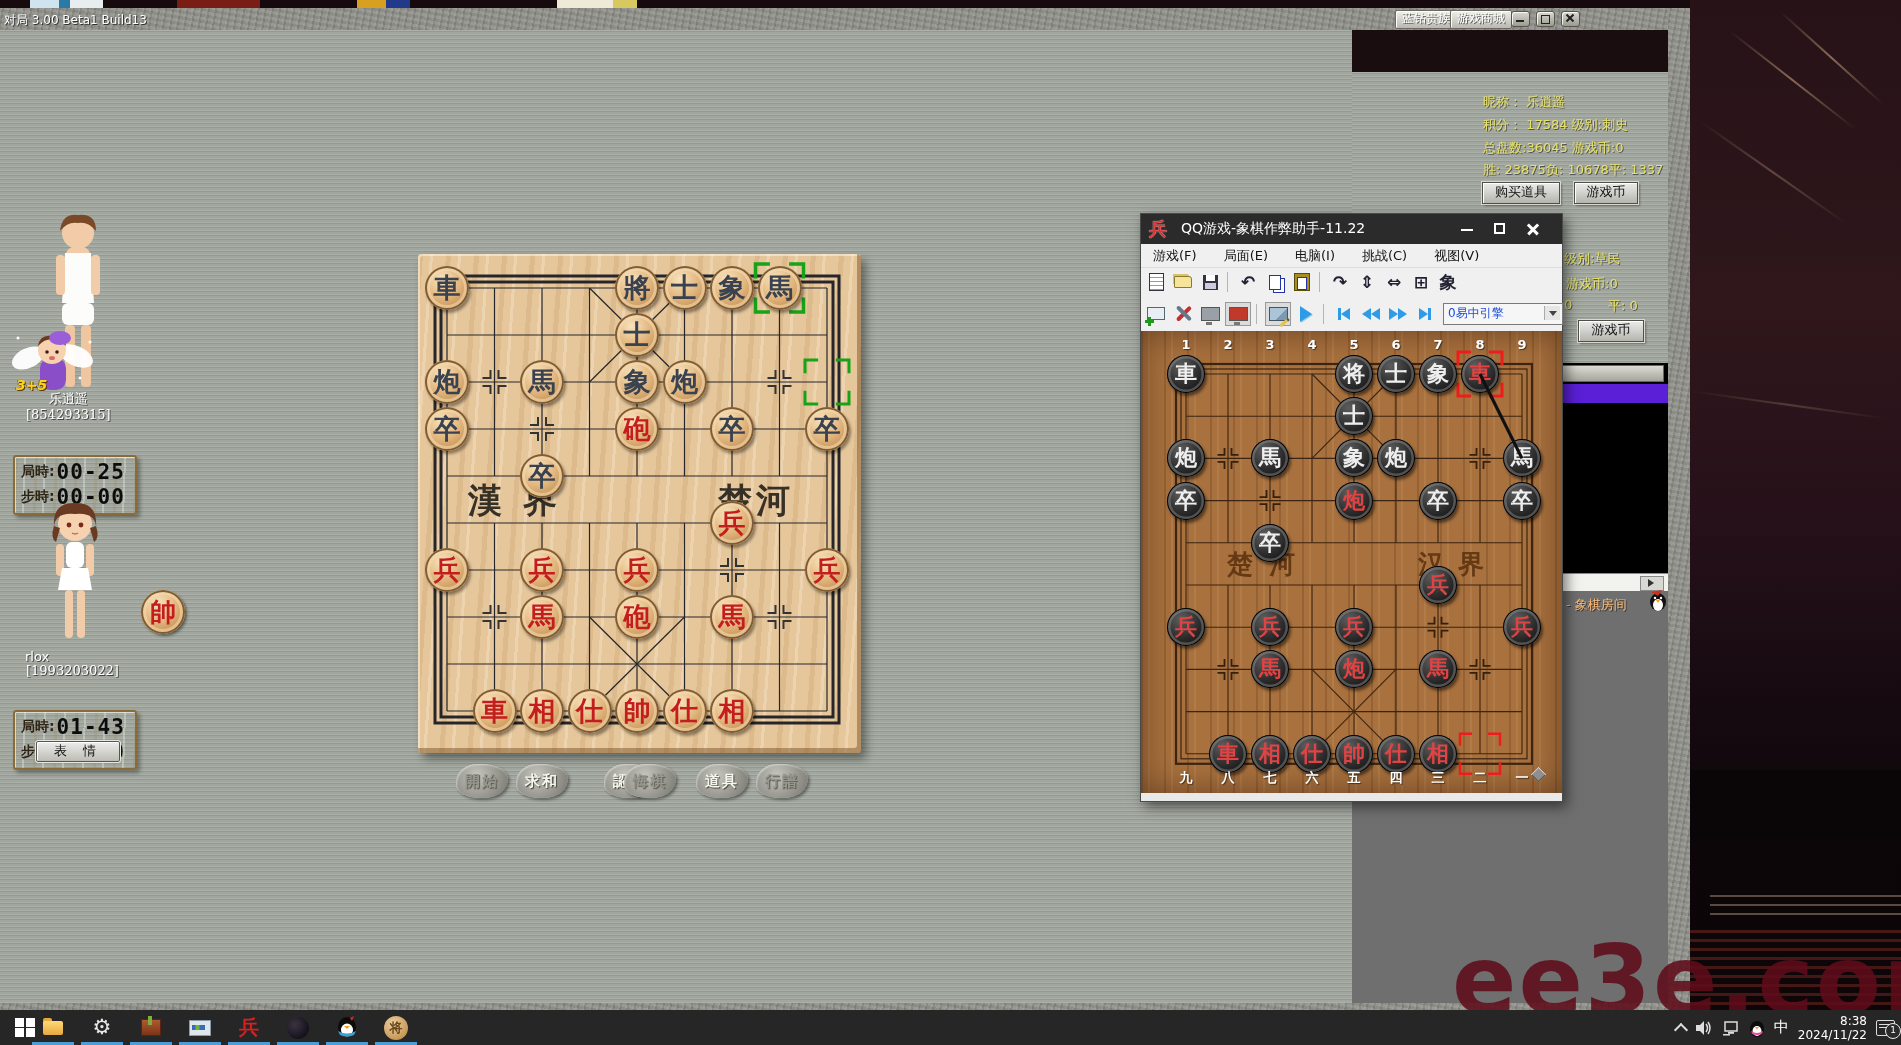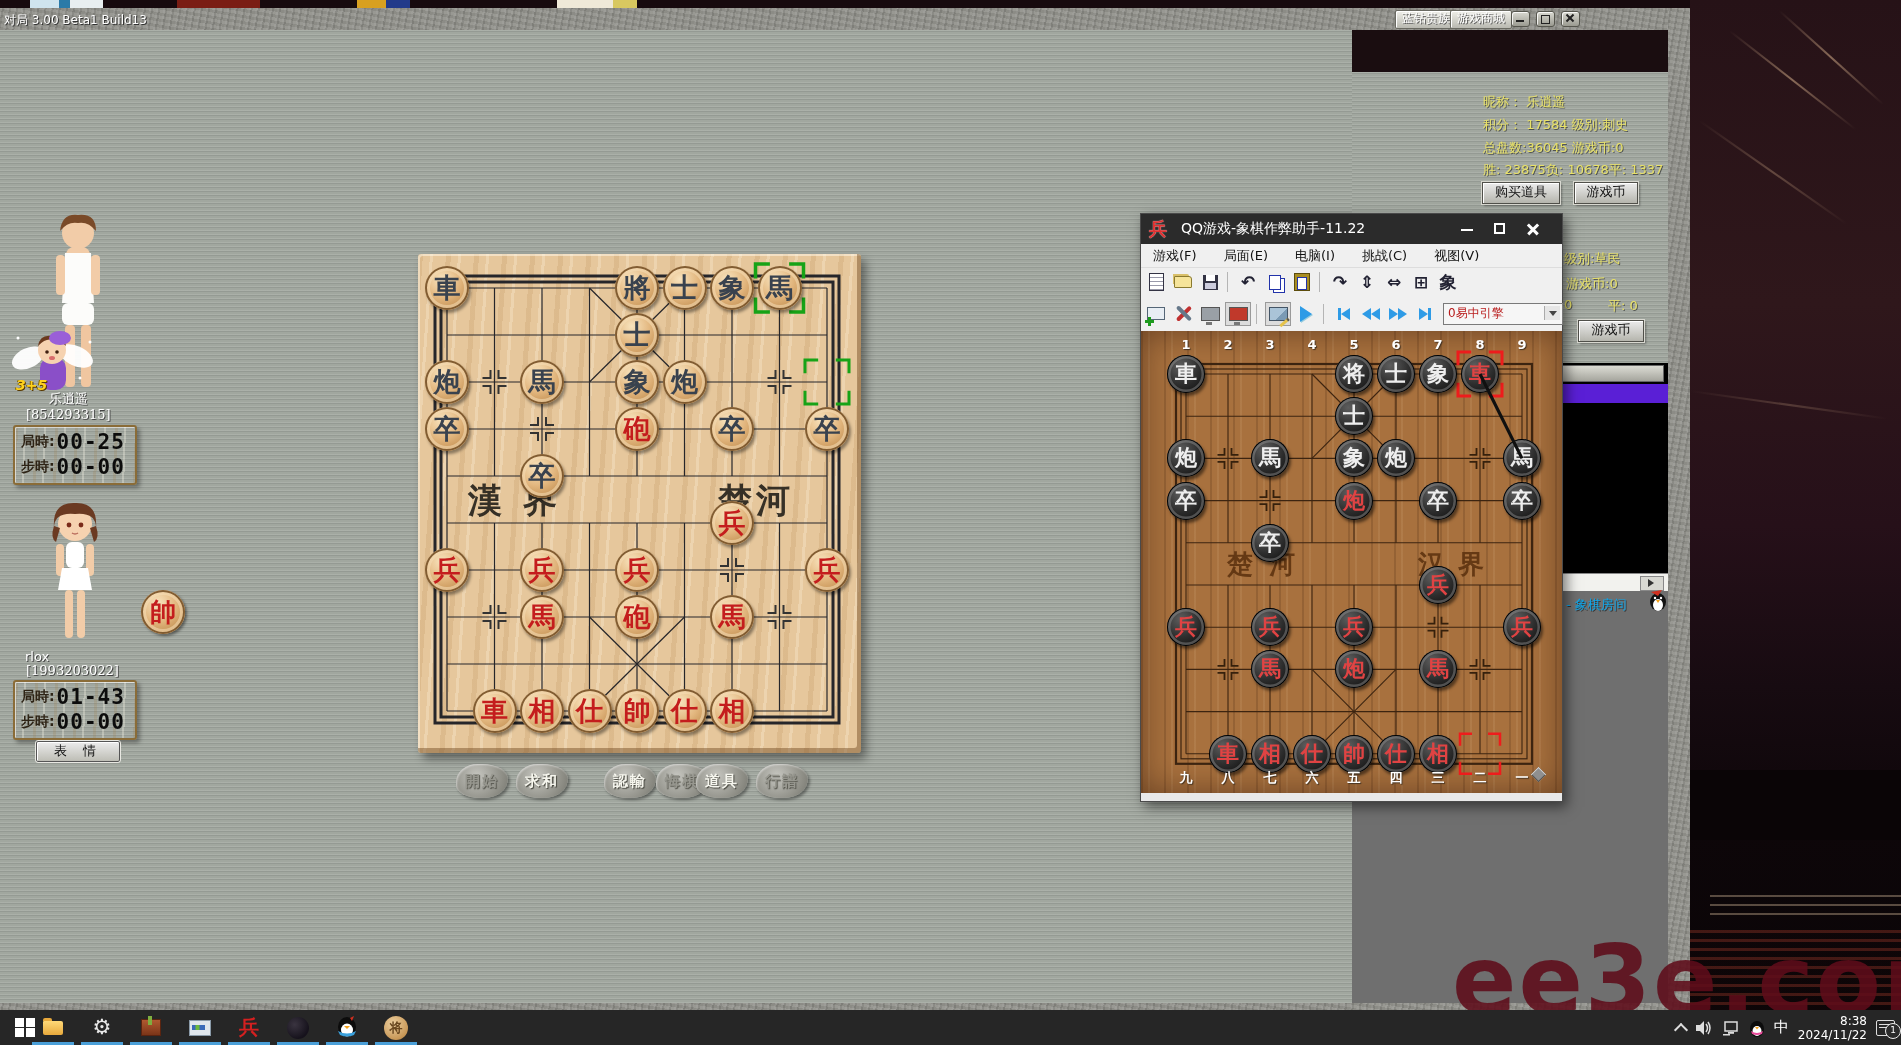--- a/index.html
+++ b/index.html
@@ -37,26 +37,26 @@
 .ytext{position:absolute;color:#e8e168;font-size:13px;white-space:nowrap;text-shadow:1px 1px 0 rgba(0,0,0,.5);}
 .sb-btn{position:absolute;height:20px;background:linear-gradient(#ececе6,#b5b5ad);background:linear-gradient(#ececec,#b5b5ad);border:1px solid #50504a;outline:1px solid #d8d8d0;color:#111;font-size:13px;line-height:18px;text-align:center;box-shadow:inset 1px 1px 0 #fff,2px 2px 2px rgba(0,0,0,.35);}
 #sb-table{left:0;top:333px;width:316px;height:210px;background:#000;}
 .tbl-head{position:absolute;top:2px;height:17px;background:linear-gradient(#dcdcd4,#a5a59d);border:1px solid #666;color:#000;font-size:12px;line-height:15px;padding-left:8px;box-sizing:border-box;}
 .tbl-sep{position:absolute;top:2px;width:3px;height:17px;background:#55b4e4;}
 .tbl-row{position:absolute;left:0;width:316px;height:19px;font-size:13px;line-height:19px;}
 #sb-strip{left:0;top:543px;width:316px;height:18px;background:#f2f2ee;border-top:1px solid #888;border-bottom:1px solid #777;}
 #sb-strip-btn{position:absolute;right:4px;top:2px;width:22px;height:13px;background:#d8d8d2;border:1px solid #888;}
 .arr-r{position:absolute;left:7px;top:2px;width:0;height:0;border-left:6px solid #333;border-top:4px solid transparent;border-bottom:4px solid transparent;}
 #sb-lower{left:0;top:561px;width:316px;height:412px;background:#6f6f6f;}
-#room-line{left:214px;top:566px;color:#0ea5e9;font-size:13px;text-shadow:1px 1px 0 #333;white-space:nowrap;}
+#room-line{left:214px;top:566px;color:#fdba74;font-size:13px;text-shadow:1px 1px 0 #333;white-space:nowrap;}
 
 .pname{position:absolute;color:#fff;font-size:13px;text-shadow:1px 1px 0 #444;white-space:nowrap;}
 .pid{position:absolute;color:#fff;font-size:13px;text-shadow:1px 1px 0 #444;white-space:nowrap;font-family:"DejaVu Serif",serif;}
 .badge{position:absolute;color:#ffd21e;font-size:14px;font-weight:bold;text-shadow:1px 1px 0 #5a3a00,-1px 0 0 #8a6a00;font-style:italic;}
-.timerbox{position:absolute;width:120px;height:56px;background:linear-gradient(#f2ddb2,#d9b87e);background-image:repeating-linear-gradient(92deg,rgba(160,120,60,.18) 0 3px,rgba(0,0,0,0) 3px 9px,rgba(255,250,235,.3) 9px 11px,rgba(0,0,0,0) 11px 20px);border:2px solid #8a6c38;border-radius:3px;box-shadow:inset 1px 1px 0 rgba(255,255,255,.6),3px 3px 4px rgba(0,0,0,.35);}
+.timerbox{position:absolute;width:120px;height:56px;background:linear-gradient(#f2ddb2,#d9b87e);background-image:repeating-linear-gradient(92deg,rgba(160,120,60,.18) 0 3px,rgba(0,0,0,0) 3px 9px,rgba(255,250,235,.3) 9px 11px,rgba(0,0,0,0) 11px 20px);border:2px solid #8a6c38;border-radius:3px;box-shadow:inset 1px 1px 0 rgba(255,255,255,.6),3px 3px 4px rgba(0,0,0,.35);margin-top:30px;}
 .trow{position:absolute;left:6px;height:24px;display:flex;align-items:center;}
 .tlabel{font-size:14px;font-weight:bold;color:#2e2416;}
 .tdigits{font-family:"DejaVu Sans Mono",monospace;font-weight:bold;font-size:21px;color:#0c0c0c;letter-spacing:1px;margin-left:2px;}
 .wood-disc{position:absolute;border-radius:50%;background:radial-gradient(circle at 38% 30%,#f8e3bd,#e2b67e 45%,#c08c4e 80%,#a97a40);box-shadow:inset 0 0 0 2px rgba(118,80,38,.9),inset 0 0 0 5px rgba(246,222,184,.55),2px 2px 3px rgba(0,0,0,.45);display:flex;align-items:center;justify-content:center;font-weight:bold;}
 #emotion-btn{left:36px;top:733px;width:82px;height:19px;background:linear-gradient(#ececec,#bdbdb5);border:1px solid #555;border-radius:2px;outline:1px solid #e8e8e2;color:#111;font-size:13px;line-height:17px;text-align:center;letter-spacing:6px;box-shadow:inset 1px 1px 0 #fff;}
 
 #main-board{left:418px;top:246px;width:443px;height:499px;border-radius:3px;
 background:#e6c79c;background-image:repeating-linear-gradient(94deg,rgba(170,120,60,.16) 0 5px,rgba(0,0,0,0) 5px 12px,rgba(255,245,225,.28) 12px 15px,rgba(0,0,0,0) 15px 28px);
 box-shadow:inset -4px -5px 0 rgba(110,70,30,.45),inset 2px 2px 0 rgba(255,250,235,.5),5px 6px 10px rgba(0,0,0,.4);}
 .board-svg{position:absolute;left:0;top:0;}
@@ -102,21 +102,21 @@
 .i-newwin:before{content:"";position:absolute;left:-3px;bottom:-4px;width:9px;height:3px;background:#1d9a1d;}
 .i-newwin:after{content:"";position:absolute;left:0;bottom:-7px;width:3px;height:9px;background:#1d9a1d;}
 .i-tools{width:18px;height:18px;position:relative;}
 .i-tools:before{content:"";position:absolute;left:8px;top:-1px;width:3.5px;height:19px;background:#c03030;transform:rotate(45deg);border-radius:2px;}
 .i-tools:after{content:"";position:absolute;left:8px;top:-1px;width:3.5px;height:19px;background:#66788a;transform:rotate(-45deg);border-radius:2px;}
 .tri-r{width:0;height:0;border-left:9px solid #2e9be6;border-top:6px solid transparent;border-bottom:6px solid transparent;}
 .tri-l{width:0;height:0;border-right:9px solid #2e9be6;border-top:6px solid transparent;border-bottom:6px solid transparent;}
 .nav-bar{width:2.5px;height:12px;background:#2e9be6;}
 .i-play{width:0;height:0;border-left:12px solid #2e9be6;border-top:8px solid transparent;border-bottom:8px solid transparent;filter:drop-shadow(1px 1px 0 #9cd);}
 #hw-combo{width:118px;height:20px;background:#f6f6f6;border:1px solid #7a7a7a;margin-left:6px;display:flex;align-items:center;position:relative;flex:none;}
-#hw-combo-text{font-size:12px;color:#b91c1c;margin-left:4px;white-space:nowrap;}
+#hw-combo-text{font-size:12px;color:#1d4ed8;margin-left:4px;white-space:nowrap;}
 #hw-combo-arrow{position:absolute;right:2px;top:2px;width:15px;height:14px;background:#e6e6e6;border-left:1px solid #aaa;}
 .arr-d{position:absolute;left:4px;top:5px;width:0;height:0;border-top:5px solid #444;border-left:4px solid transparent;border-right:4px solid transparent;}
 #hw-board{left:0;top:117px;width:421px;height:462px;background:#a8713e;
 background-image:repeating-linear-gradient(90deg,rgba(60,30,10,.18) 0 2px,rgba(0,0,0,0) 2px 7px,rgba(255,230,190,.09) 7px 9px,rgba(0,0,0,0) 9px 23px);
 box-shadow:inset 0 0 34px rgba(40,15,5,.5);}
 .hnum{position:absolute;color:#fff;font-size:13px;font-weight:bold;text-shadow:1px 1px 1px #432;transform:translateX(-50%);}
 .hp{position:absolute;width:38px;height:38px;border-radius:50%;background:radial-gradient(circle at 35% 28%,#5d5d5d,#2e2e2e 50%,#131313 85%);box-shadow:inset 0 0 0 1px #000,inset 0 0 0 3.5px rgba(160,160,160,.4),2px 3px 3px rgba(0,0,0,.5);display:flex;align-items:center;justify-content:center;font-size:22px;font-weight:bold;font-family:"DejaVu Serif",serif;}
 .hp.b{color:#eee;} .hp.r{color:#e04343;}
 #hw-status{left:0;top:579px;width:421px;height:8px;background:#e9e9e9;}
 #gem-icon{position:absolute;left:392px;top:438px;width:11px;height:11px;background:#8f8f8f;transform:rotate(45deg);box-shadow:inset 1px 1px 0 #ccc,inset -1px -1px 0 #555;}
@@ -402,21 +402,21 @@
           <div class="mp r" style="left: 149.5px; top: 435px;">仕</div>
           <div class="mp r" style="left: 197px; top: 435px;">帥</div>
           <div class="mp r" style="left: 244.5px; top: 435px;">仕</div>
           <div class="mp r" style="left: 292px; top: 435px;">相</div>
         </div>
     </div>
     <div class="abs" id="action-row">
         <div class="blob off" style="left: 456px; top: 756px;">開始</div>
         <div class="blob on" style="left: 516px; top: 756px;">求和</div>
         <div class="blob on" style="left: 604px; top: 756px;">認輸</div>
-        <div class="blob off" style="left: 656px; top: 756px;">悔棋</div>
+        <div class="blob off" style="left: 624px; top: 756px;">悔棋</div>
         <div class="blob on" style="left: 696px; top: 756px;">道具</div>
         <div class="blob off" style="left: 756px; top: 756px;">行譜</div>
       </div>
   </div>
 
   <div class="abs" id="helper">
     <div class="abs" id="hw-titlebar">
       <span id="hw-icon">兵</span>
       <span id="hw-title">QQ游戏-象棋作弊助手-11.22</span>
       <div class="hw-btn hw-min">

